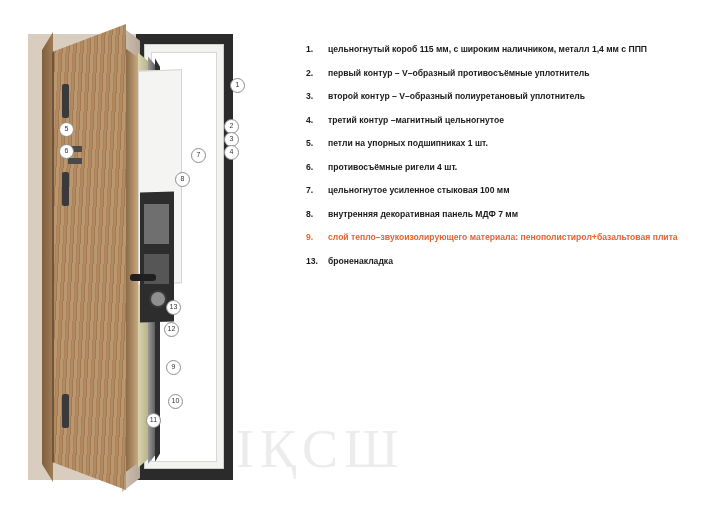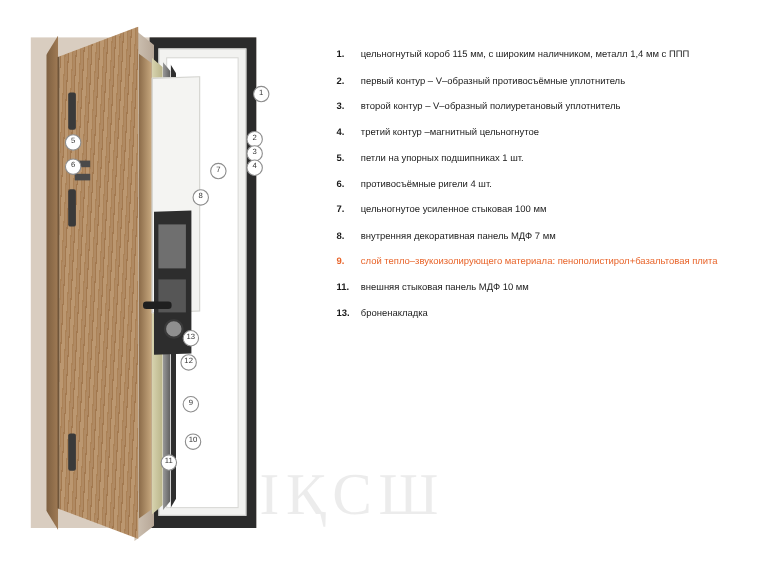--- a/index.html
+++ b/index.html
@@ -265,21 +265,21 @@
   }
   .legend-num {
     width: 22px;
     flex: 0 0 22px;
     text-align: left;
     font-weight: bold;
     color: #1a1a1a;
   }
   .legend-text {
     flex: 1;
-    font-weight: normal;
+    font-weight: bold;
   }
   .legend-row.highlight .legend-num,
   .legend-row.highlight .legend-text {
     color: #e8642a;
   }
 </style>
 </head>
 <body>
 
 <div class="page">
@@ -364,23 +364,19 @@
         </div>
         <div class="legend-row">
           <div class="legend-num">8.</div>
           <div class="legend-text">внутренняя декоративная панель МДФ 7 мм</div>
         </div>
         <div class="legend-row highlight">
           <div class="legend-num">9.</div>
           <div class="legend-text">слой тепло–звукоизолирующего материала: пенополистирол+базальтовая плита</div>
         </div>
         <div class="legend-row">
-          <div class="legend-num">11.</div>
-          <div class="legend-text">внешняя стыковая панель МДФ 10 мм</div>
-        </div>
-        <div class="legend-row">
           <div class="legend-num">13.</div>
           <div class="legend-text">броненакладка</div>
         </div>
       </div>
   </div>
 
 </div>
 
 </body></html>

